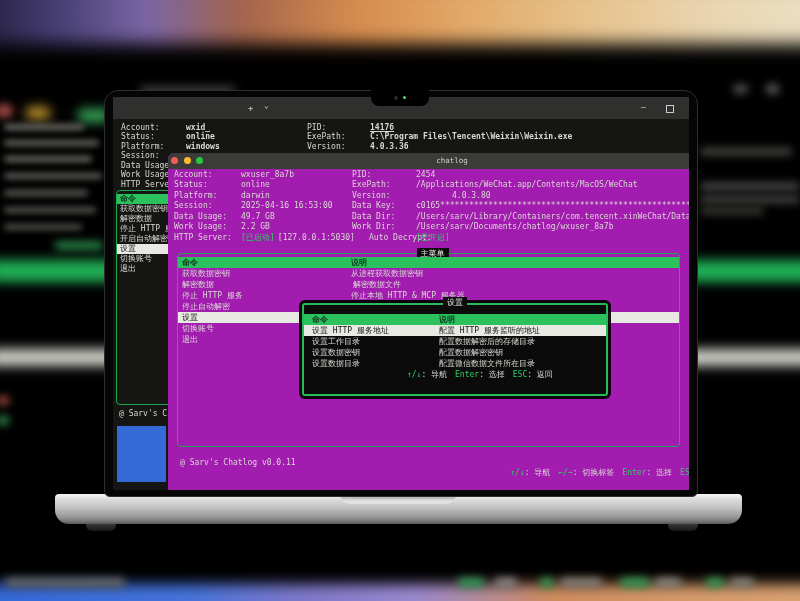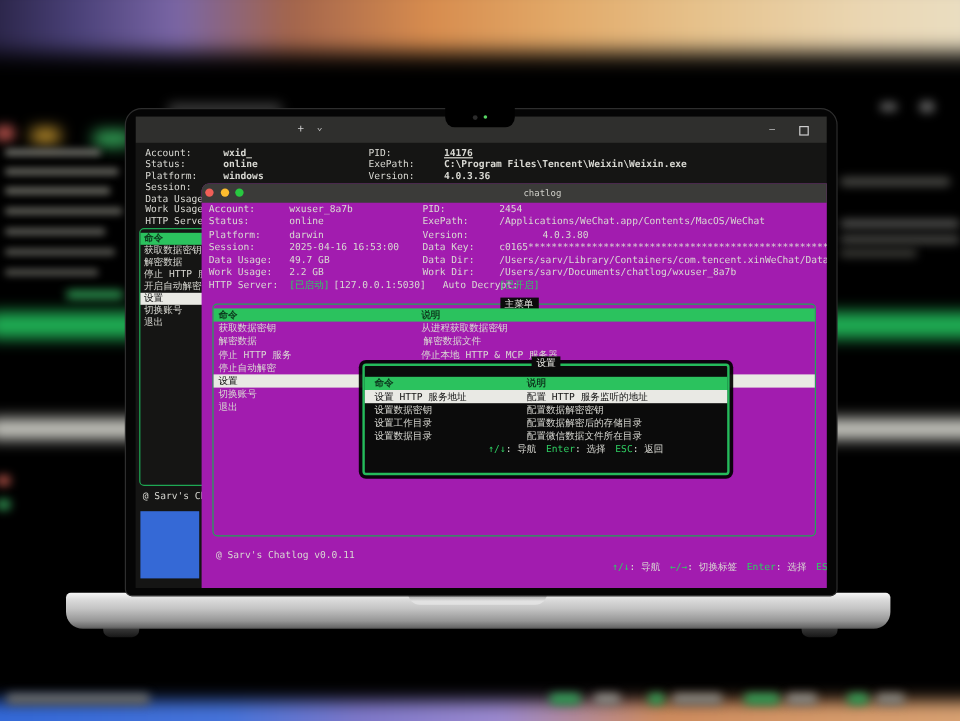--- a/index.html
+++ b/index.html
@@ -249,26 +249,26 @@
           <span class="boxtitle" style="left:50%;transform:translateX(-50%);top:-8px;">设置</span>
           <div class="tui-header">
             <span style="left:8px;">命令</span>
             <span style="left:135px;">说明</span>
           </div>
           <div class="tui-row sel">
             <span style="left:8px;">设置 HTTP 服务地址</span>
             <span style="left:135px;">配置 HTTP 服务监听的地址</span>
           </div>
           <div class="tui-row">
+            <span style="left:8px;">设置工作目录</span>
+            <span style="left:135px;">配置数据解密后的存储目录</span>
+          </div>
+          <div class="tui-row">
             <span style="left:8px;">设置数据密钥</span>
             <span style="left:135px;">配置数据解密密钥</span>
-          </div>
-          <div class="tui-row">
-            <span style="left:8px;">设置工作目录</span>
-            <span style="left:135px;">配置数据解密后的存储目录</span>
           </div>
           <div class="tui-row">
             <span style="left:8px;">设置数据目录</span>
             <span style="left:135px;">配置微信数据文件所在目录</span>
           </div>
           <div class="hintbar" style="left:0;right:0;bottom:4px;text-align:center;">
             <span class="k">↑/↓</span><span class="w">: 导航</span><span class="k">Enter</span><span class="w">: 选择</span><span class="k">ESC</span><span class="w">: 返回</span>
           </div>
         </div>
 

